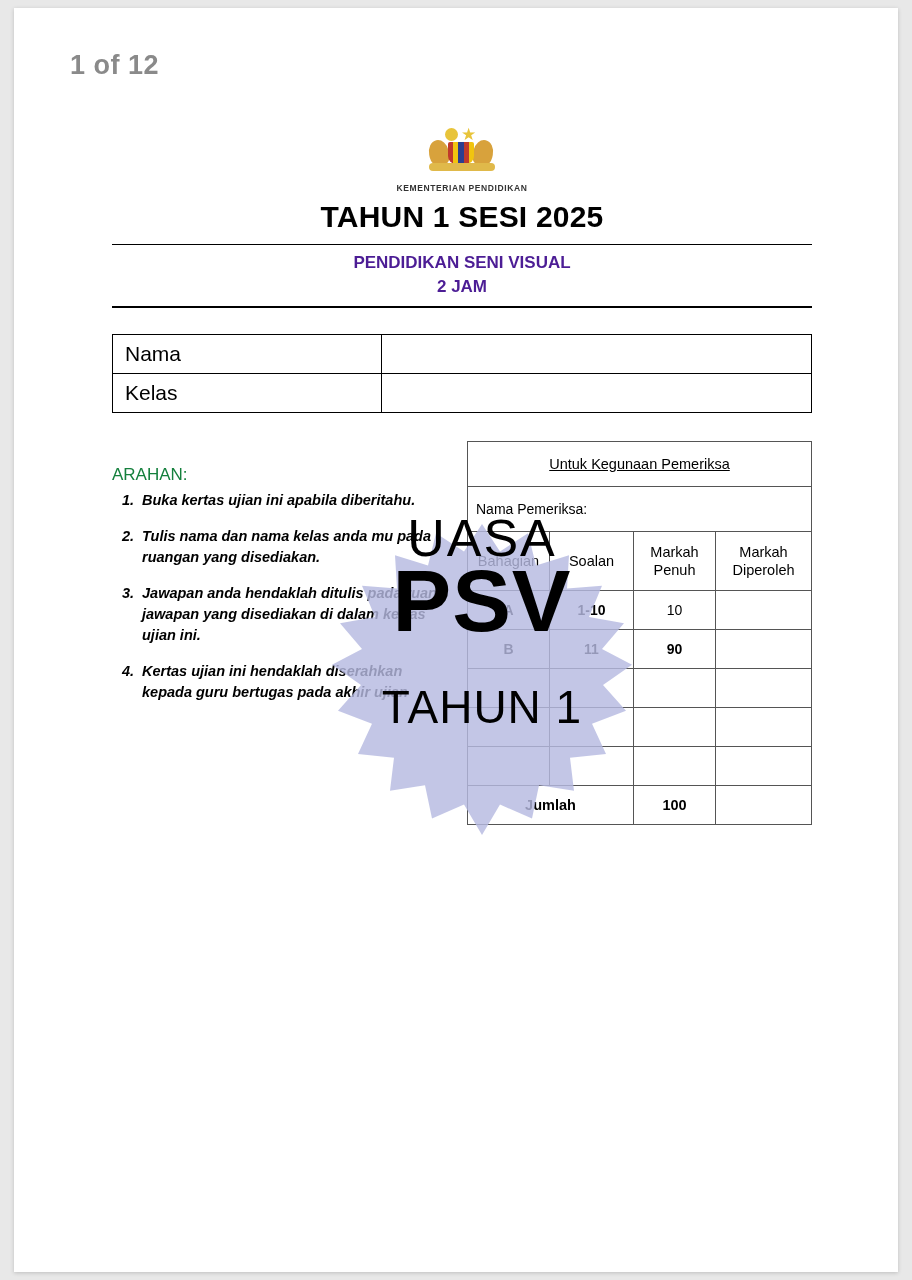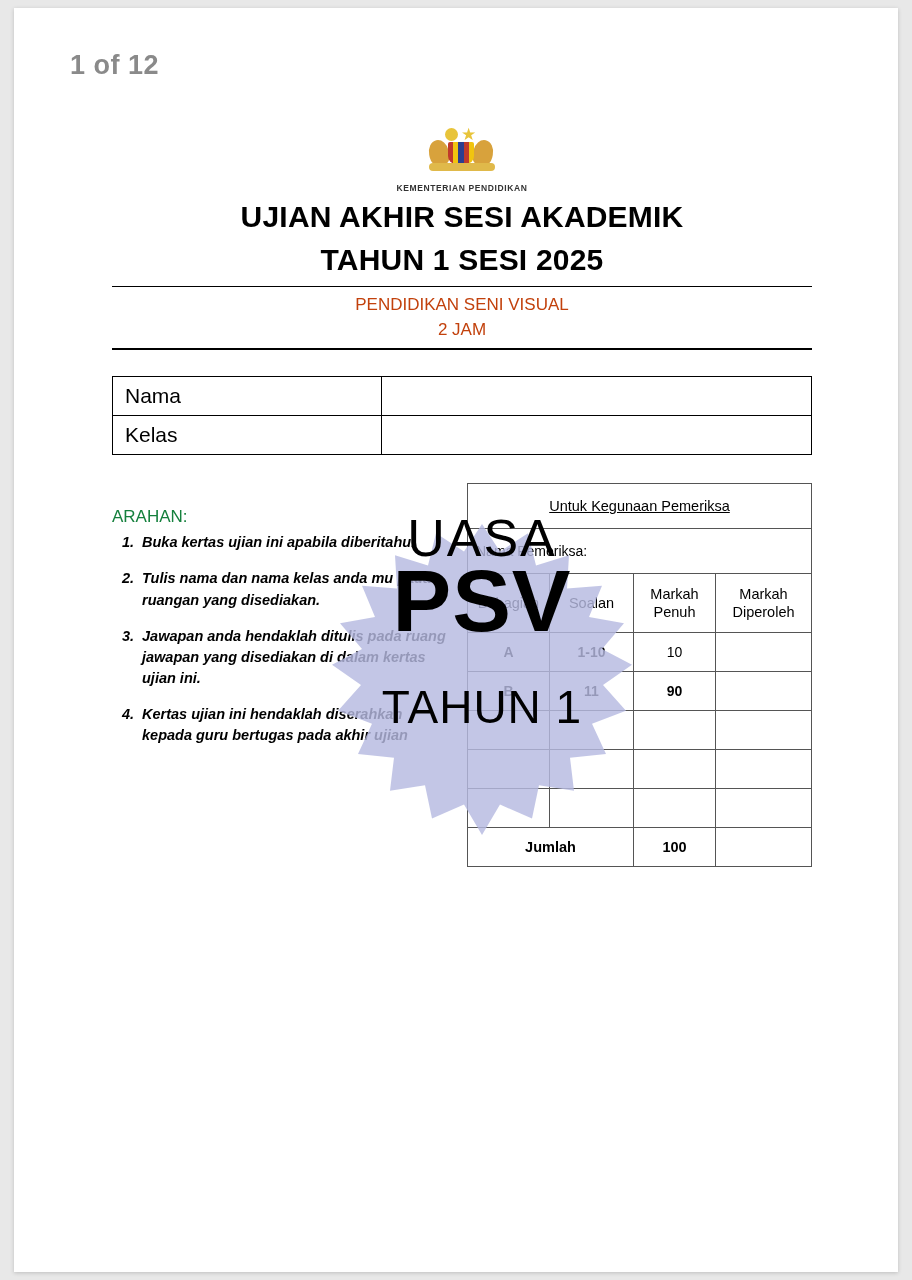--- a/index.html
+++ b/index.html
@@ -113,22 +113,22 @@
     line-height: 1.22;
     margin-top: 6px;
   }
   .rule-thin {
     border-bottom: 1.3px solid #000;
     margin: 8px 0 6px 0;
   }
   .subject {
     text-align: center;
     font-size: 17px;
-    font-weight: normal;
-    color: #c2410c;
+    font-weight: bold;
+    color: #4c1d95;
     line-height: 1.45;
   }
   .rule-thick {
     border-bottom: 2.6px solid #000;
     margin: 6px 0 0 0;
   }
   
   .id-table {
     margin-top: 26px;
     border-collapse: collapse;
@@ -240,21 +240,20 @@
         <div class="tiger-l"></div>
         <div class="tiger-r"></div>
         <div class="moon"></div>
         <div class="star">★</div>
         <div class="shield"></div>
         <div class="ribbon"></div>
       </div>
       <div class="crest-caption">KEMENTERIAN PENDIDIKAN</div>
     </div>
 
-    <div class="title1">UJIAN AKHIR SESI AKADEMIK</div>
     <div class="title1">TAHUN 1 SESI 2025</div>
 
     <div class="rule-thin"></div>
 
     <div class="subject">PENDIDIKAN SENI VISUAL</div>
     <div class="subject">2 JAM</div>
 
     <div class="rule-thick"></div>
 
     <table class="id-table">

